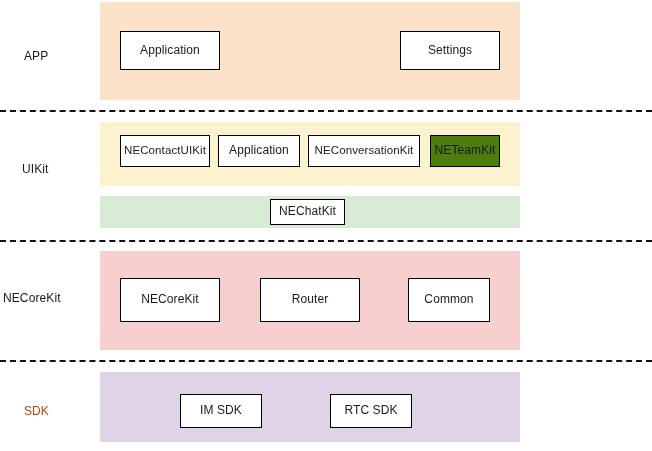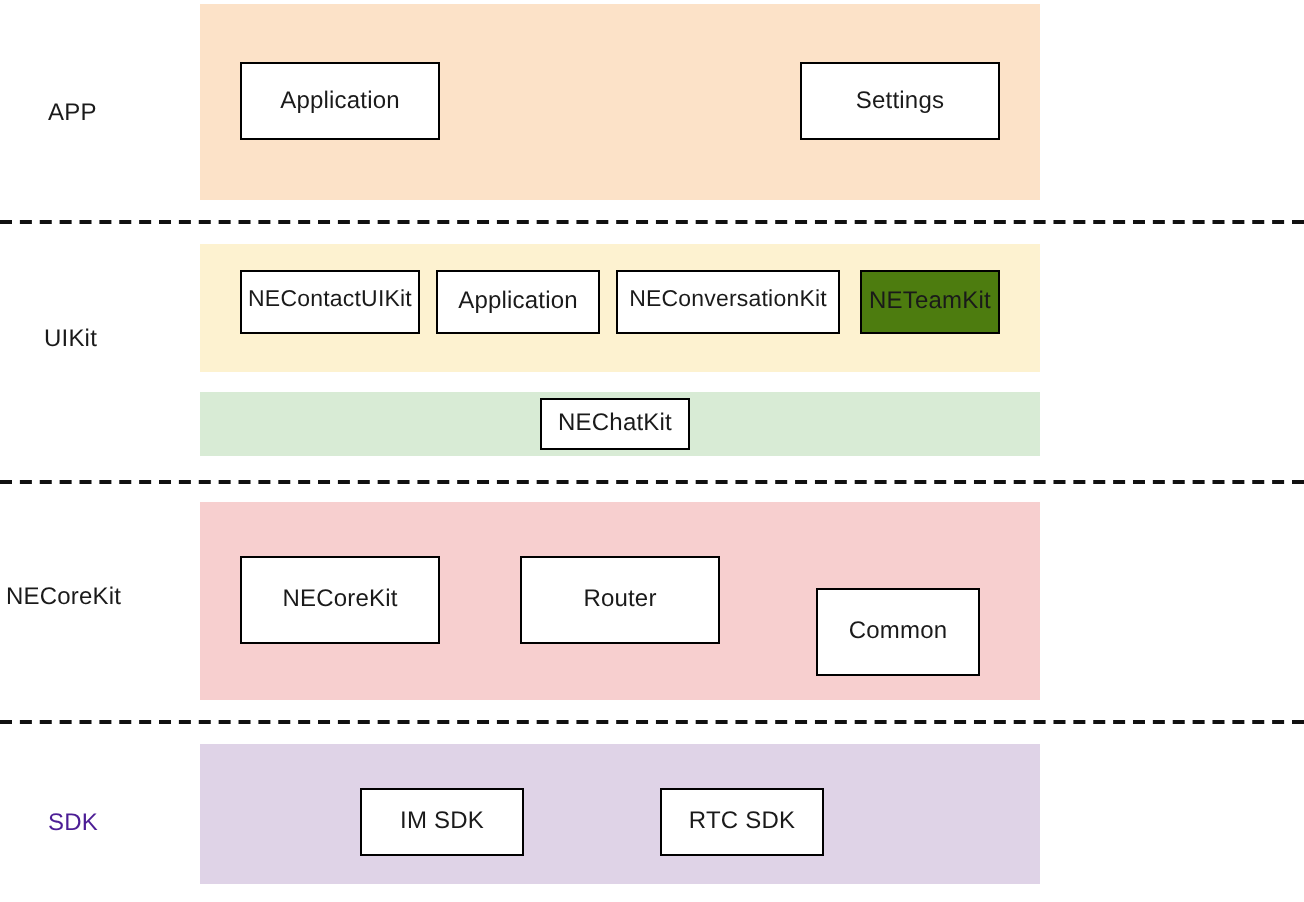--- a/index.html
+++ b/index.html
@@ -80,18 +80,18 @@
     <div class="node small-text" style="left: 120px; top: 135px; width: 90px; height: 32px; background: rgb(255, 255, 255); border-color: rgb(0, 0, 0);">NEContactUIKit</div>
     <div class="node" style="left: 218px; top: 135px; width: 82px; height: 32px; background: rgb(255, 255, 255); border-color: rgb(0, 0, 0);">Application</div>
     <div class="node small-text" style="left: 308px; top: 135px; width: 112px; height: 32px; background: rgb(255, 255, 255); border-color: rgb(0, 0, 0);">NEConversationKit</div>
     <div class="node" style="left: 430px; top: 135px; width: 70px; height: 32px; background: #4d7c0f; border-color: rgb(0, 0, 0);">NETeamKit</div>
     <div class="band" style="left: 100px; top: 196px; width: 420px; height: 32px; background: rgb(216, 235, 213);"></div>
     <div class="node" style="left: 270px; top: 199px; width: 75px; height: 26px; background: rgb(255, 255, 255); border-color: rgb(0, 0, 0);">NEChatKit</div>
     <div class="tier-label" style="left: 3px; top: 292px; color: rgb(26, 26, 26);">NECoreKit</div>
     <div class="band" style="left: 100px; top: 251px; width: 420px; height: 99px; background: rgb(247, 207, 207);"></div>
     <div class="node" style="left: 120px; top: 278px; width: 100px; height: 44px; background: rgb(255, 255, 255); border-color: rgb(0, 0, 0);">NECoreKit</div>
     <div class="node" style="left: 260px; top: 278px; width: 100px; height: 44px; background: rgb(255, 255, 255); border-color: rgb(0, 0, 0);">Router</div>
-    <div class="node" style="left: 408px; top: 278px; width: 82px; height: 44px; background: rgb(255, 255, 255); border-color: rgb(0, 0, 0); margin-top: 16px;">Common</div>
-    <div class="tier-label" style="left: 24px; top: 405px; color: #4c1d95;">SDK</div>
+    <div class="node" style="left: 408px; top: 278px; width: 82px; height: 44px; background: rgb(255, 255, 255); border-color: rgb(0, 0, 0);">Common</div>
+    <div class="tier-label" style="left: 24px; top: 405px; color: #c2410c;">SDK</div>
     <div class="band" style="left: 100px; top: 372px; width: 420px; height: 70px; background: rgb(223, 211, 231);"></div>
     <div class="node" style="left: 180px; top: 394px; width: 82px; height: 34px; background: rgb(255, 255, 255); border-color: rgb(0, 0, 0);">IM SDK</div>
     <div class="node" style="left: 330px; top: 394px; width: 82px; height: 34px; background: rgb(255, 255, 255); border-color: rgb(0, 0, 0);">RTC SDK</div>
   </div>
 
 </body></html>

